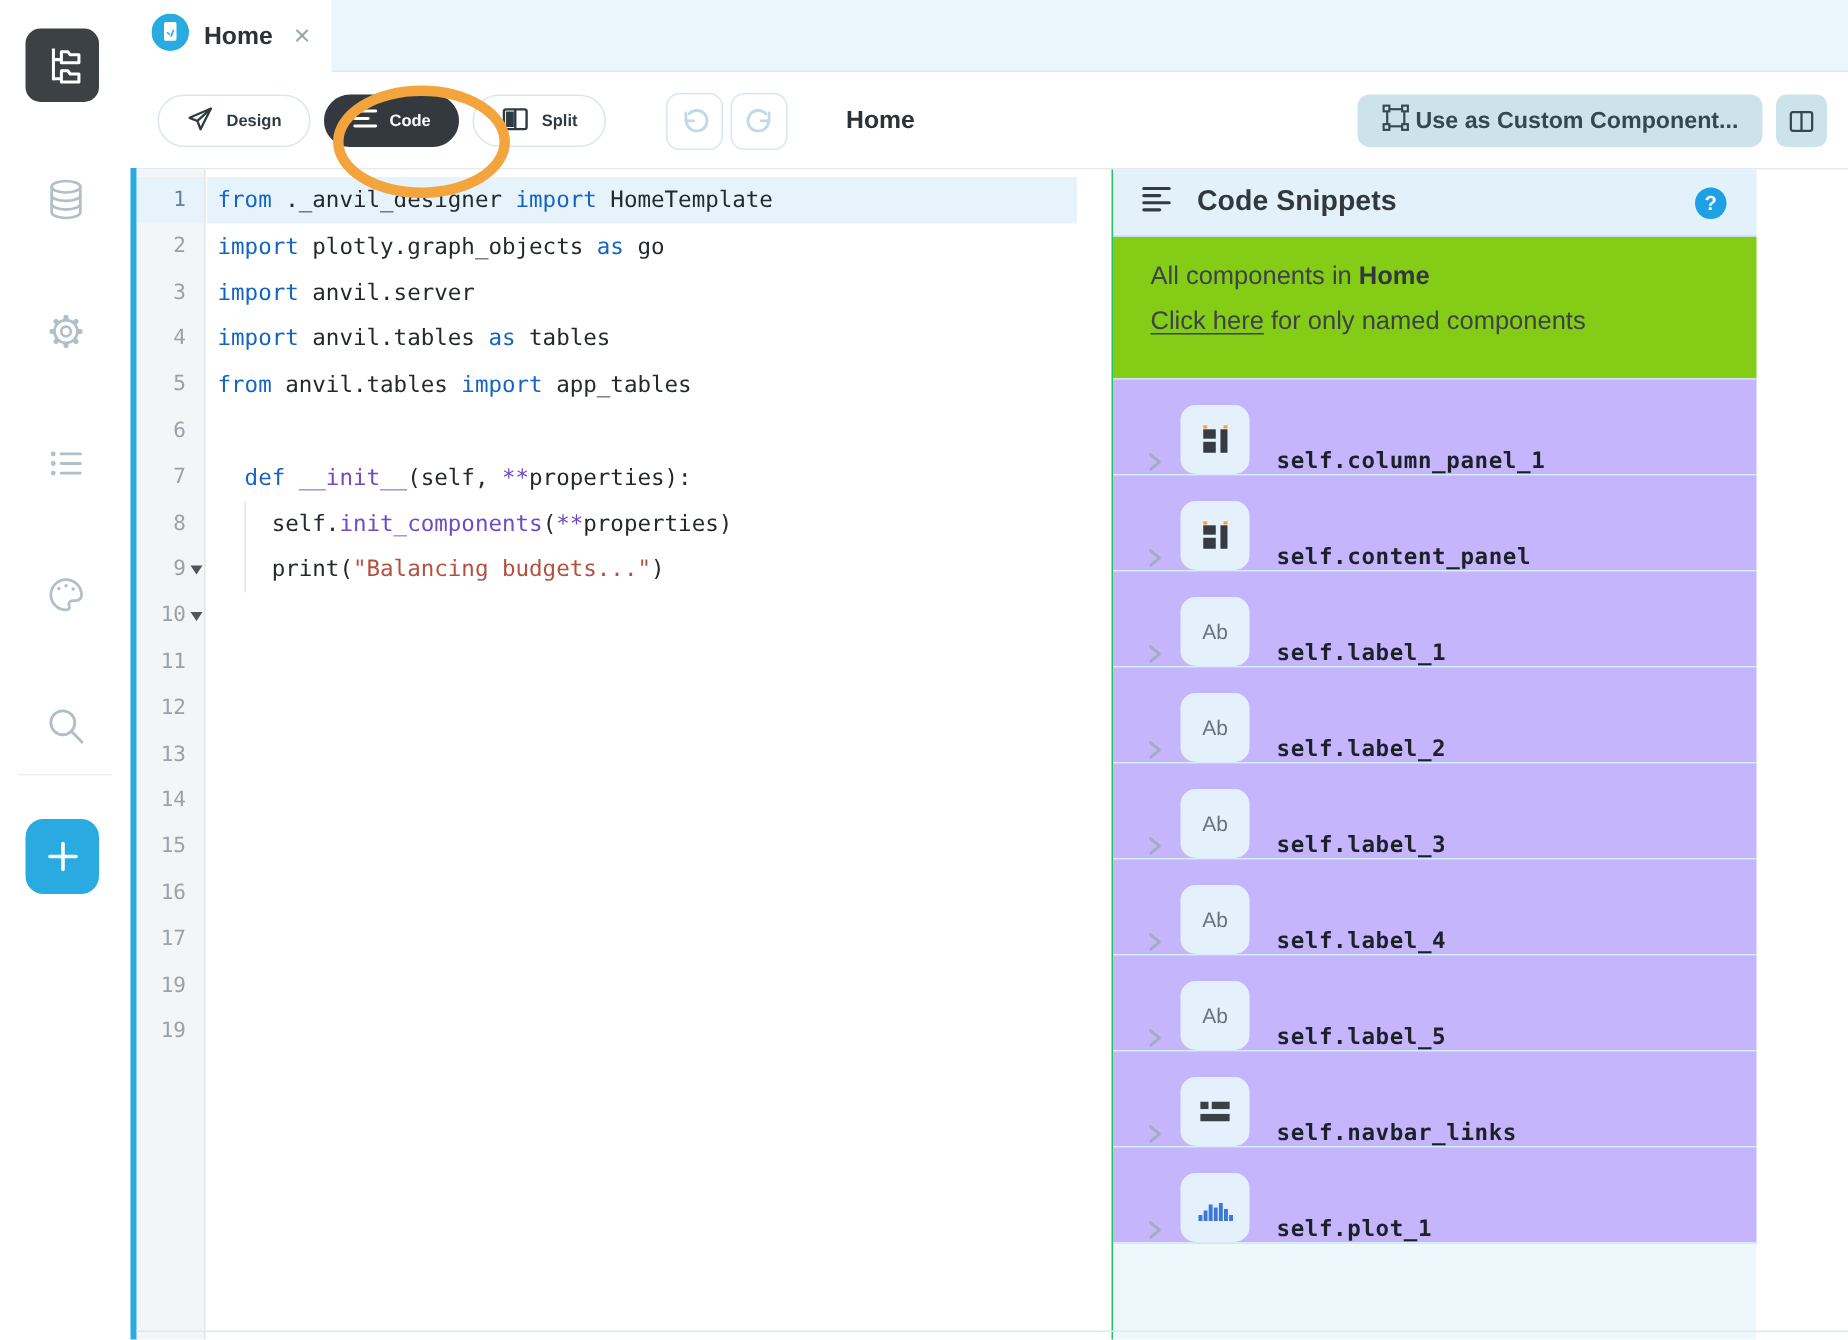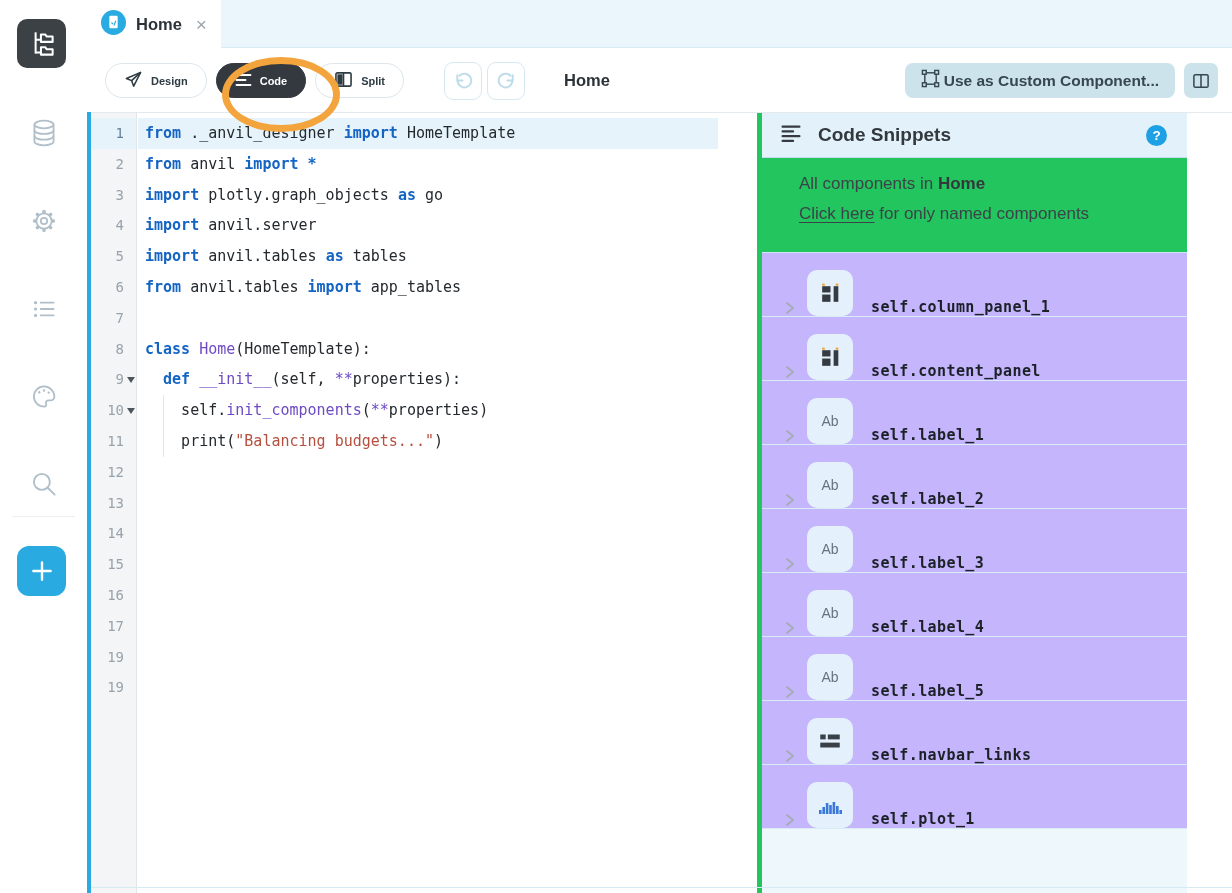--- a/index.html
+++ b/index.html
@@ -51,32 +51,32 @@
   
   .editor{position:absolute;left:0;top:0;width:646px;height:100%;background:#fff}
   .gutter{position:absolute;left:0;top:0;width:46px;height:100%;background:#f4f5f6;border-right:1px solid #e3e5e7;padding-top:5px}
   .gnum{height:30.8px;line-height:30.8px;text-align:right;padding-right:12px;font-family:"DejaVu Sans Mono",monospace;font-size:14px;color:#98a2ab;position:relative}
   .gnum.active{background:#e7f3fb;color:#64809a}
   .caret{position:absolute;right:1px;top:50%;transform:translateY(-50%);width:0;height:0;border-left:4.5px solid transparent;border-right:4.5px solid transparent;border-top:6px solid #4e565c;cursor:pointer}
   .codearea{position:absolute;left:47px;top:0;right:0;height:100%;padding-top:5px;cursor:text}
   .line{height:30.8px;line-height:30.8px;padding-left:7px;font-family:"DejaVu Sans Mono",monospace;font-size:15px;color:#24292e;white-space:pre;position:relative}
   .line.active{background:linear-gradient(to right,#e7f3fb calc(100% - 19px),rgba(0,0,0,0) calc(100% - 19px))}
   .line.guide::before{content:"";position:absolute;left:calc(7px + 2ch);top:0;bottom:0;width:1px;background:#e2e6e9}
-  .tk-k{color:var(--kw);font-weight:bold}
+  .tk-k{color:var(--kw);font-weight:normal}
   .tk-n{color:var(--name)}
   .tk-c{color:var(--comment)}
   .tk-s{color:var(--string)}
   .tk-p{color:#24292e}
 
   
-  .snips{position:absolute;left:666px;top:0;width:430px;height:100%;border-left:5px solid #22c55e;background:#edf7fc}
+  .snips{position:absolute;left:650px;top:0;width:430px;height:100%;border-left:1px solid #22c55e;background:#edf7fc}
   .snips-header{height:45px;background:#e3f1fa;border-bottom:1px solid #c3dcea;display:flex;align-items:center;padding:0 20px 0 18px;gap:16px}
   .snips-title{font-size:19px;font-weight:bold;color:#33383d;flex:1}
   .help{width:21px;height:21px;border-radius:50%;background:#1da1e4;color:#fff;font-size:13.5px;font-weight:bold;display:flex;align-items:center;justify-content:center;cursor:pointer}
-  .snips-info{height:95px;background:#22c55e;border-bottom:1px solid #cfe7f3;padding:16px 0 0 37px;font-size:17px;color:#3c4348}
+  .snips-info{height:95px;background:#84cc16;border-bottom:1px solid #cfe7f3;padding:16px 0 0 25px;font-size:17px;color:#3c4348}
   .info-line{margin-bottom:10px}
   .info-line b{color:#33383d}
   .info-link{color:#3c4348;text-decoration:underline;text-underline-offset:3px;cursor:pointer}
   .rows{background:#fff}
   .row{height:64px;display:flex;align-items:flex-end;padding-left:20px;border-bottom:1px solid #d9ecf6;background:#c4b5fd;cursor:pointer}
   .chev{width:16px;height:16px;margin-right:9px;display:flex;align-items:center;justify-content:center}
   .cicon{width:46px;height:46px;border-radius:10px;background:#e4f1fc;display:flex;align-items:center;justify-content:center;margin-right:18px}
   .clabel{font-family:"DejaVu Sans Mono",monospace;font-weight:bold;font-size:15px;color:#1b2126;letter-spacing:.4px}
   .ab{font-family:Liberation Sans, sans-serif;font-size:14px;color:#68737c}
 </style>
@@ -265,27 +265,25 @@
           <div class="gnum">13</div>
           <div class="gnum">14</div>
           <div class="gnum">15</div>
           <div class="gnum">16</div>
           <div class="gnum">17</div>
           <div class="gnum">19</div>
           <div class="gnum">19</div>
         </div>
       <div class="codearea">
           <div class="line active"><span class="tk-k">from</span><span class="tk-p"> ._anvil_designer </span><span class="tk-k">import</span><span class="tk-p"> HomeTemplate</span></div>
-          <div class="line"><span class="tk-k">from</span><span class="tk-p"> anvil </span><span class="tk-k">import</span><span class="tk-p"> </span><span class="tk-k">*</span></div>
           <div class="line"><span class="tk-k">import</span><span class="tk-p"> plotly.graph_objects </span><span class="tk-k">as</span><span class="tk-p"> go</span></div>
           <div class="line"><span class="tk-k">import</span><span class="tk-p"> anvil.server</span></div>
           <div class="line"><span class="tk-k">import</span><span class="tk-p"> anvil.tables </span><span class="tk-k">as</span><span class="tk-p"> tables</span></div>
           <div class="line"><span class="tk-k">from</span><span class="tk-p"> anvil.tables </span><span class="tk-k">import</span><span class="tk-p"> app_tables</span></div>
           <div class="line"></div>
-          <div class="line"><span class="tk-k">class</span><span class="tk-p"> </span><span class="tk-n">Home</span><span class="tk-p">(HomeTemplate):</span></div>
           <div class="line"><span class="tk-p">  </span><span class="tk-k">def</span><span class="tk-p"> </span><span class="tk-n">__init__</span><span class="tk-p">(self, </span><span class="tk-n">**</span><span class="tk-p">properties):</span></div>
           <div class="line guide"><span class="tk-p">    self.</span><span class="tk-n">init_components</span><span class="tk-p">(</span><span class="tk-n">**</span><span class="tk-p">properties)</span></div>
           <div class="line guide"><span class="tk-p">    print(</span><span class="tk-s">"Balancing budgets..."</span><span class="tk-p">)</span></div>
           <div class="line"></div>
           <div class="line"></div>
           <div class="line"></div>
           <div class="line"></div>
           <div class="line"></div>
           <div class="line"></div>
         </div>

